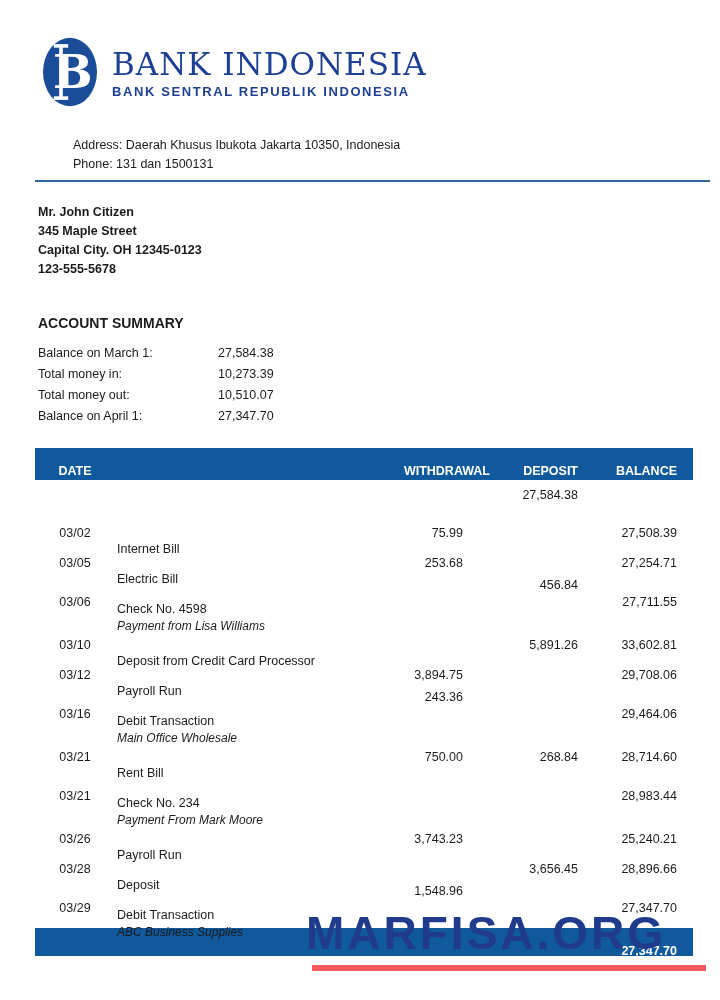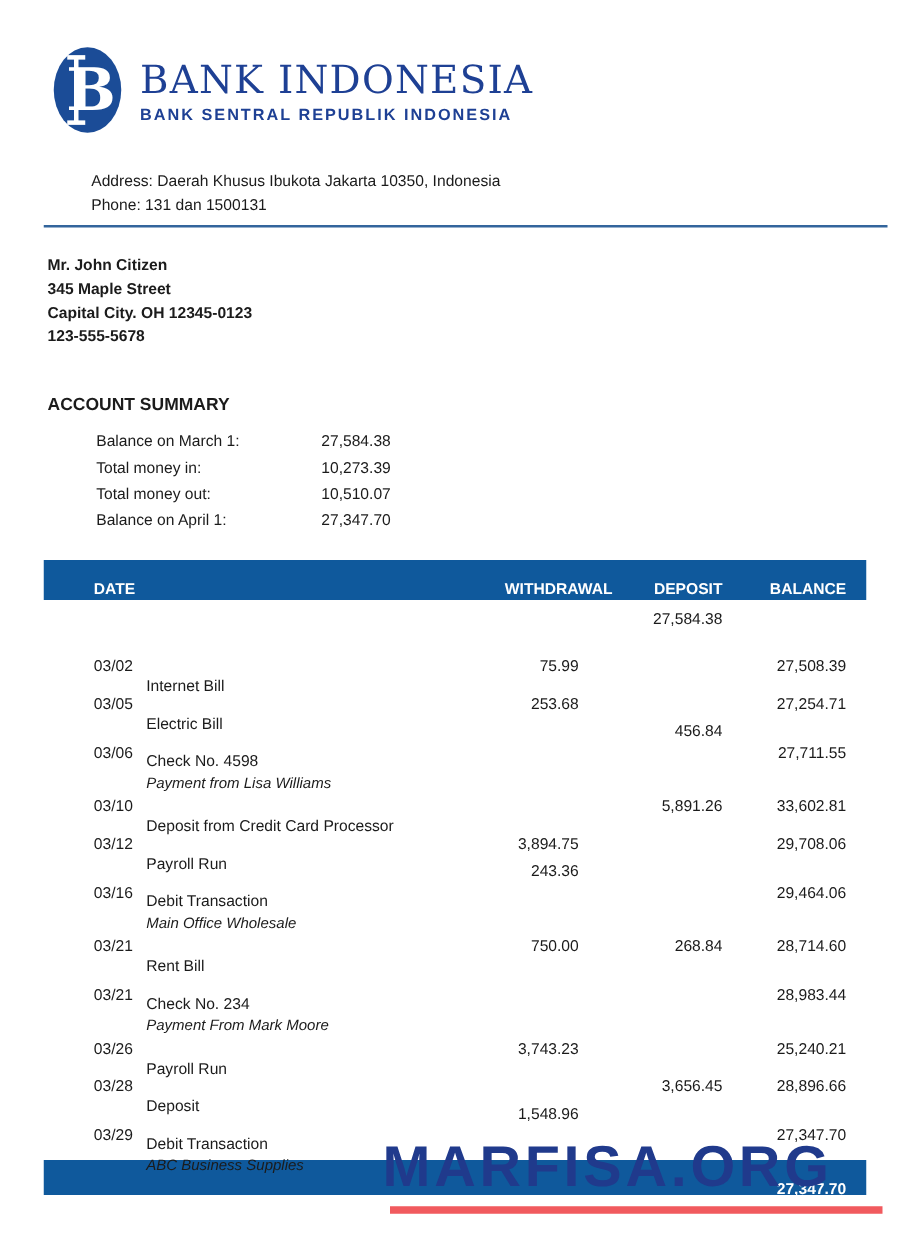--- a/index.html
+++ b/index.html
@@ -24,36 +24,36 @@
   .head-divider { position:absolute; top:180px; left:35px; width:675px; height:2px; background:#33659c; }
 
   
   .holder-block { position:absolute; top:203px; left:38px; font-size:12.5px; font-weight:bold; line-height:19px; }
   .acct-info { position:absolute; top:211px; left:455px; font-size:12.5px; line-height:19px; }
   .acct-info b { font-weight:bold; }
   .stmt-period { margin-top:14px; }
 
   
   .summary-title { position:absolute; top:315px; left:38px; font-size:14px; font-weight:bold; }
-  .summary-table { position:absolute; top:343px; left:38px; font-size:12.5px;margin-left:39px; }
+  .summary-table { position:absolute; top:343px; left:38px; font-size:12.5px; }
   .summary-row { display:flex; line-height:21px; }
   .summary-label { width:180px; }
   .summary-value { width:90px; }
 
   
   .txn-table { position:absolute; top:448px; left:35px; width:658px; font-size:12.5px; }
   .trow, .thead-row, .tfoot-row {
     display:grid; grid-template-columns:80px 265px 110px 88px 99px;
     padding-right:16px; align-items:center;
   }
   .thead-row { background:var(--bar-blue,#0f599c); color:#fff; font-weight:bold; height:32px; }
   .trow { height:30px; background:#fff; }
   .trow.double { height:52px; }
   .cell { overflow:visible; white-space:nowrap; }
-  .c-date { text-align:left;padding-left:40px; }
+  .c-date { text-align:center; }
   .c-desc { text-align:left; padding-left:2px; align-self:center;margin-top:32px; }
   .c-wd, .c-dep, .c-bal { text-align:right; }
   .trow .c-wd { padding-right:27px; align-self:start; padding-top:5px; }
   .trow.double .c-wd, .trow.double .c-dep { align-self:start; padding-top:8px; }
   .trow .c-dep { align-self:start; padding-top:5px; }
   .trow:not(.double) .c-wd, .trow:not(.double) .c-dep { align-self:center; padding-top:0; }
   .trow .c-wd { padding-right:27px; }
   .desc-main.bold { font-weight:bold; }
   .desc-sub { font-style:italic; font-size:12px; margin-top:3px; }
   .tfoot-row { background:var(--bar-blue,#0f599c); color:#fff; font-weight:bold; height:28px; margin-top:0; }

